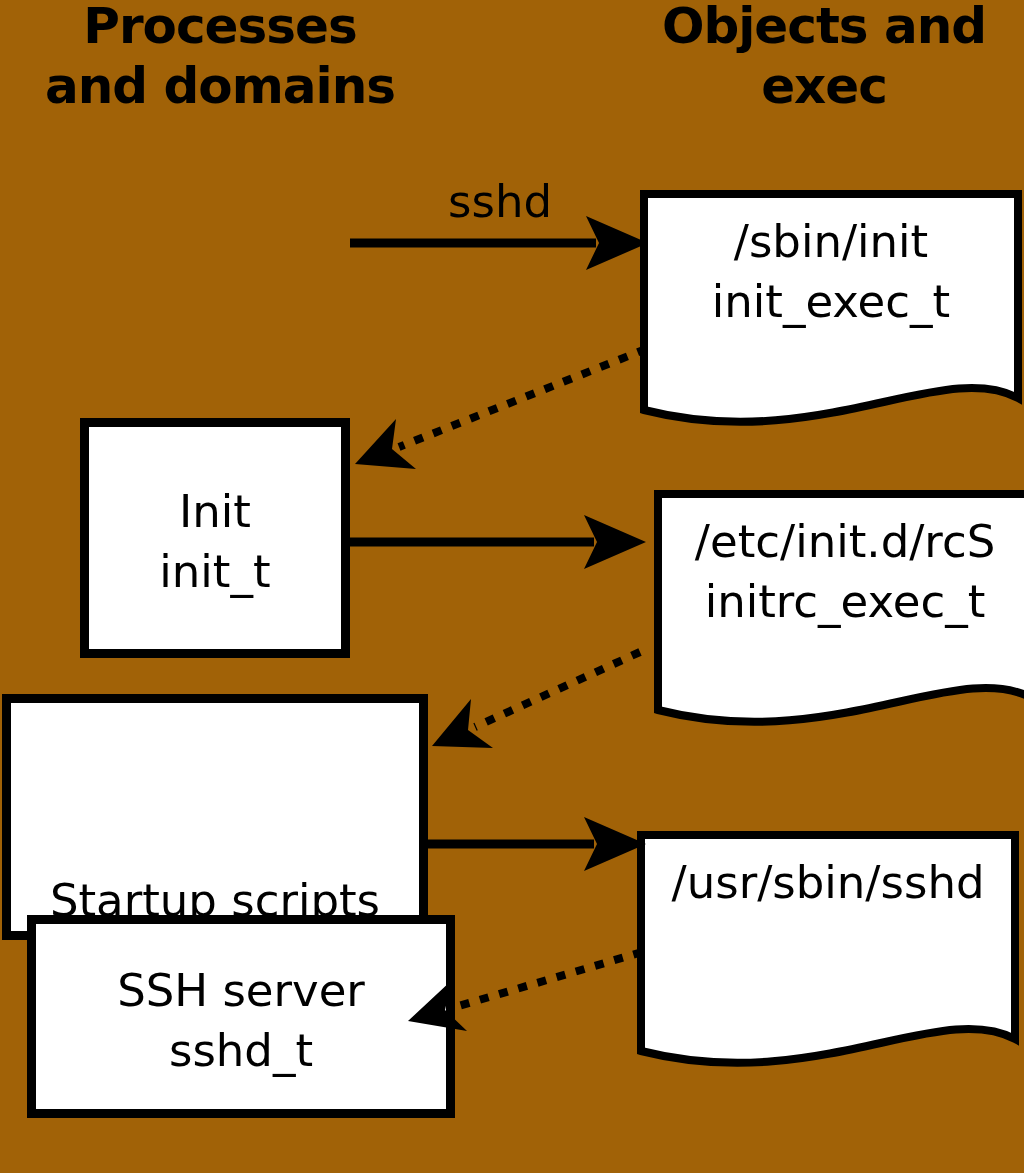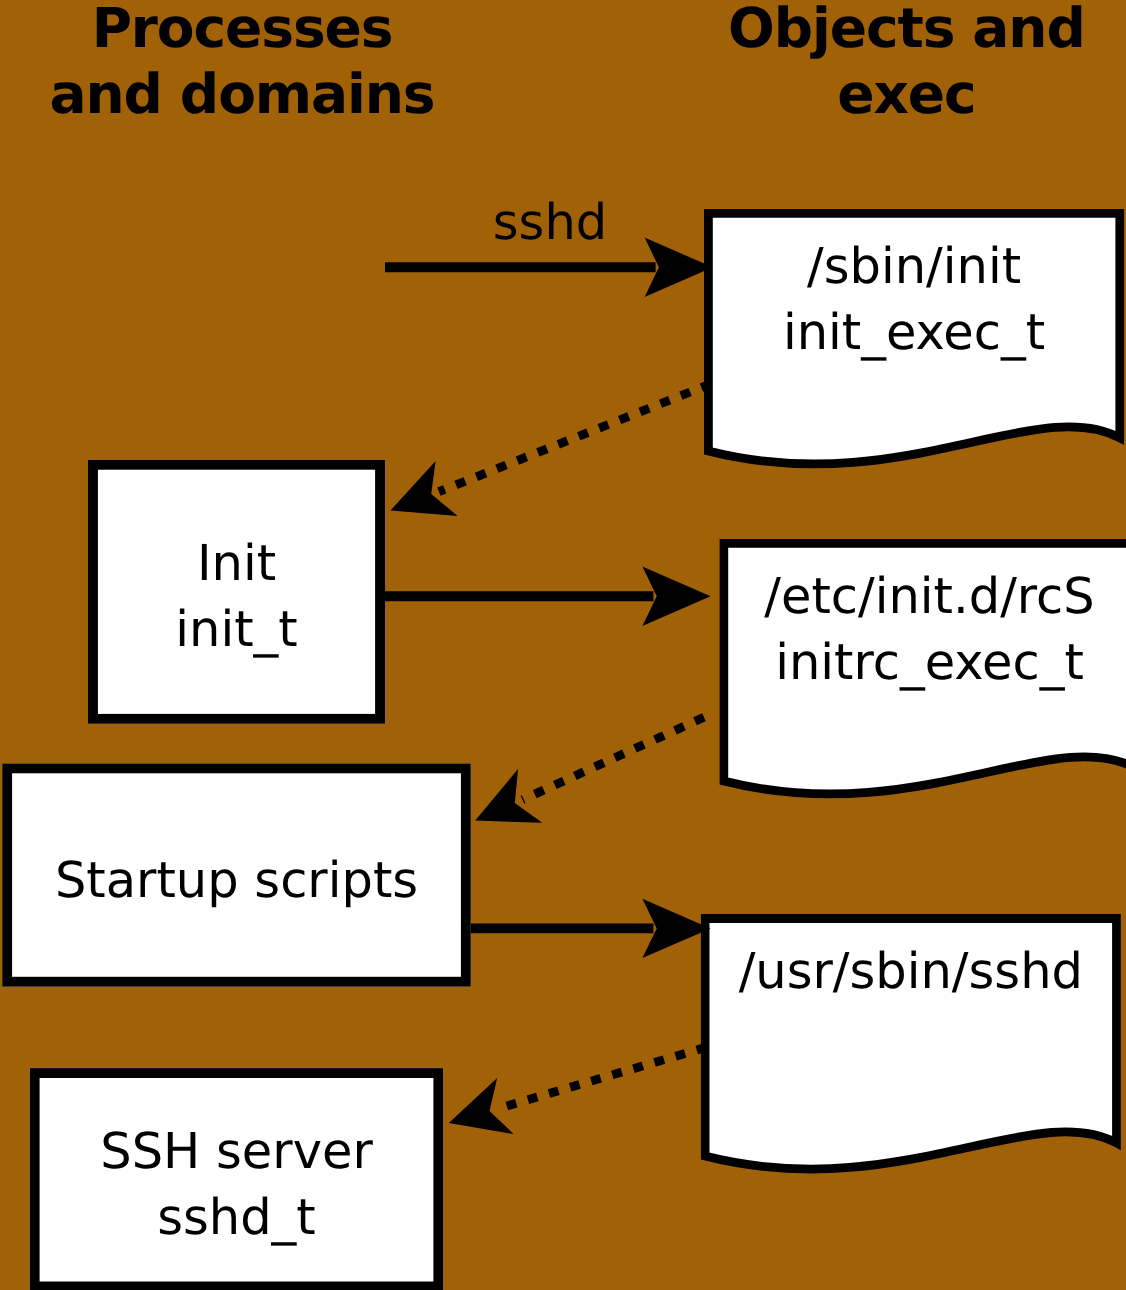--- a/index.html
+++ b/index.html
@@ -38,22 +38,22 @@
     flex-direction: column;
     justify-content: center;
     align-items: center;
     padding-top: 8px;
     font-size: 45px;
     line-height: 60px;
     text-align: center;
   }
   .pbox.kernel  { left: 80px; top: 143px; width: 270px; height: 199px; }
   .pbox.init    { left: 80px; top: 418px; width: 270px; height: 240px; }
-  .pbox.startup { left: 2px;  top: 694px; width: 426px; height: 203px; }
-  .pbox.sshd    { left: 27px; top: 971px; width: 376px; height: 203px; }
+  .pbox.startup { left: 2px;  top: 694px; width: 426px; height: 246px; justify-content: flex-end; }
+  .pbox.sshd    { left: 27px; top: 915px; width: 428px; height: 203px; }
 
   .doc {
     position: absolute;
     width: 382px;
     height: 252px;
   }
   .doc.doc1 { left: 640px; top: 190px; }
   .doc.doc2 { left: 637px; top: 490px; margin-left: 17px; }
   .doc.doc3 { left: 637px; top: 792px; margin-top: 39px; }
   .doc svg.doc-shape {

